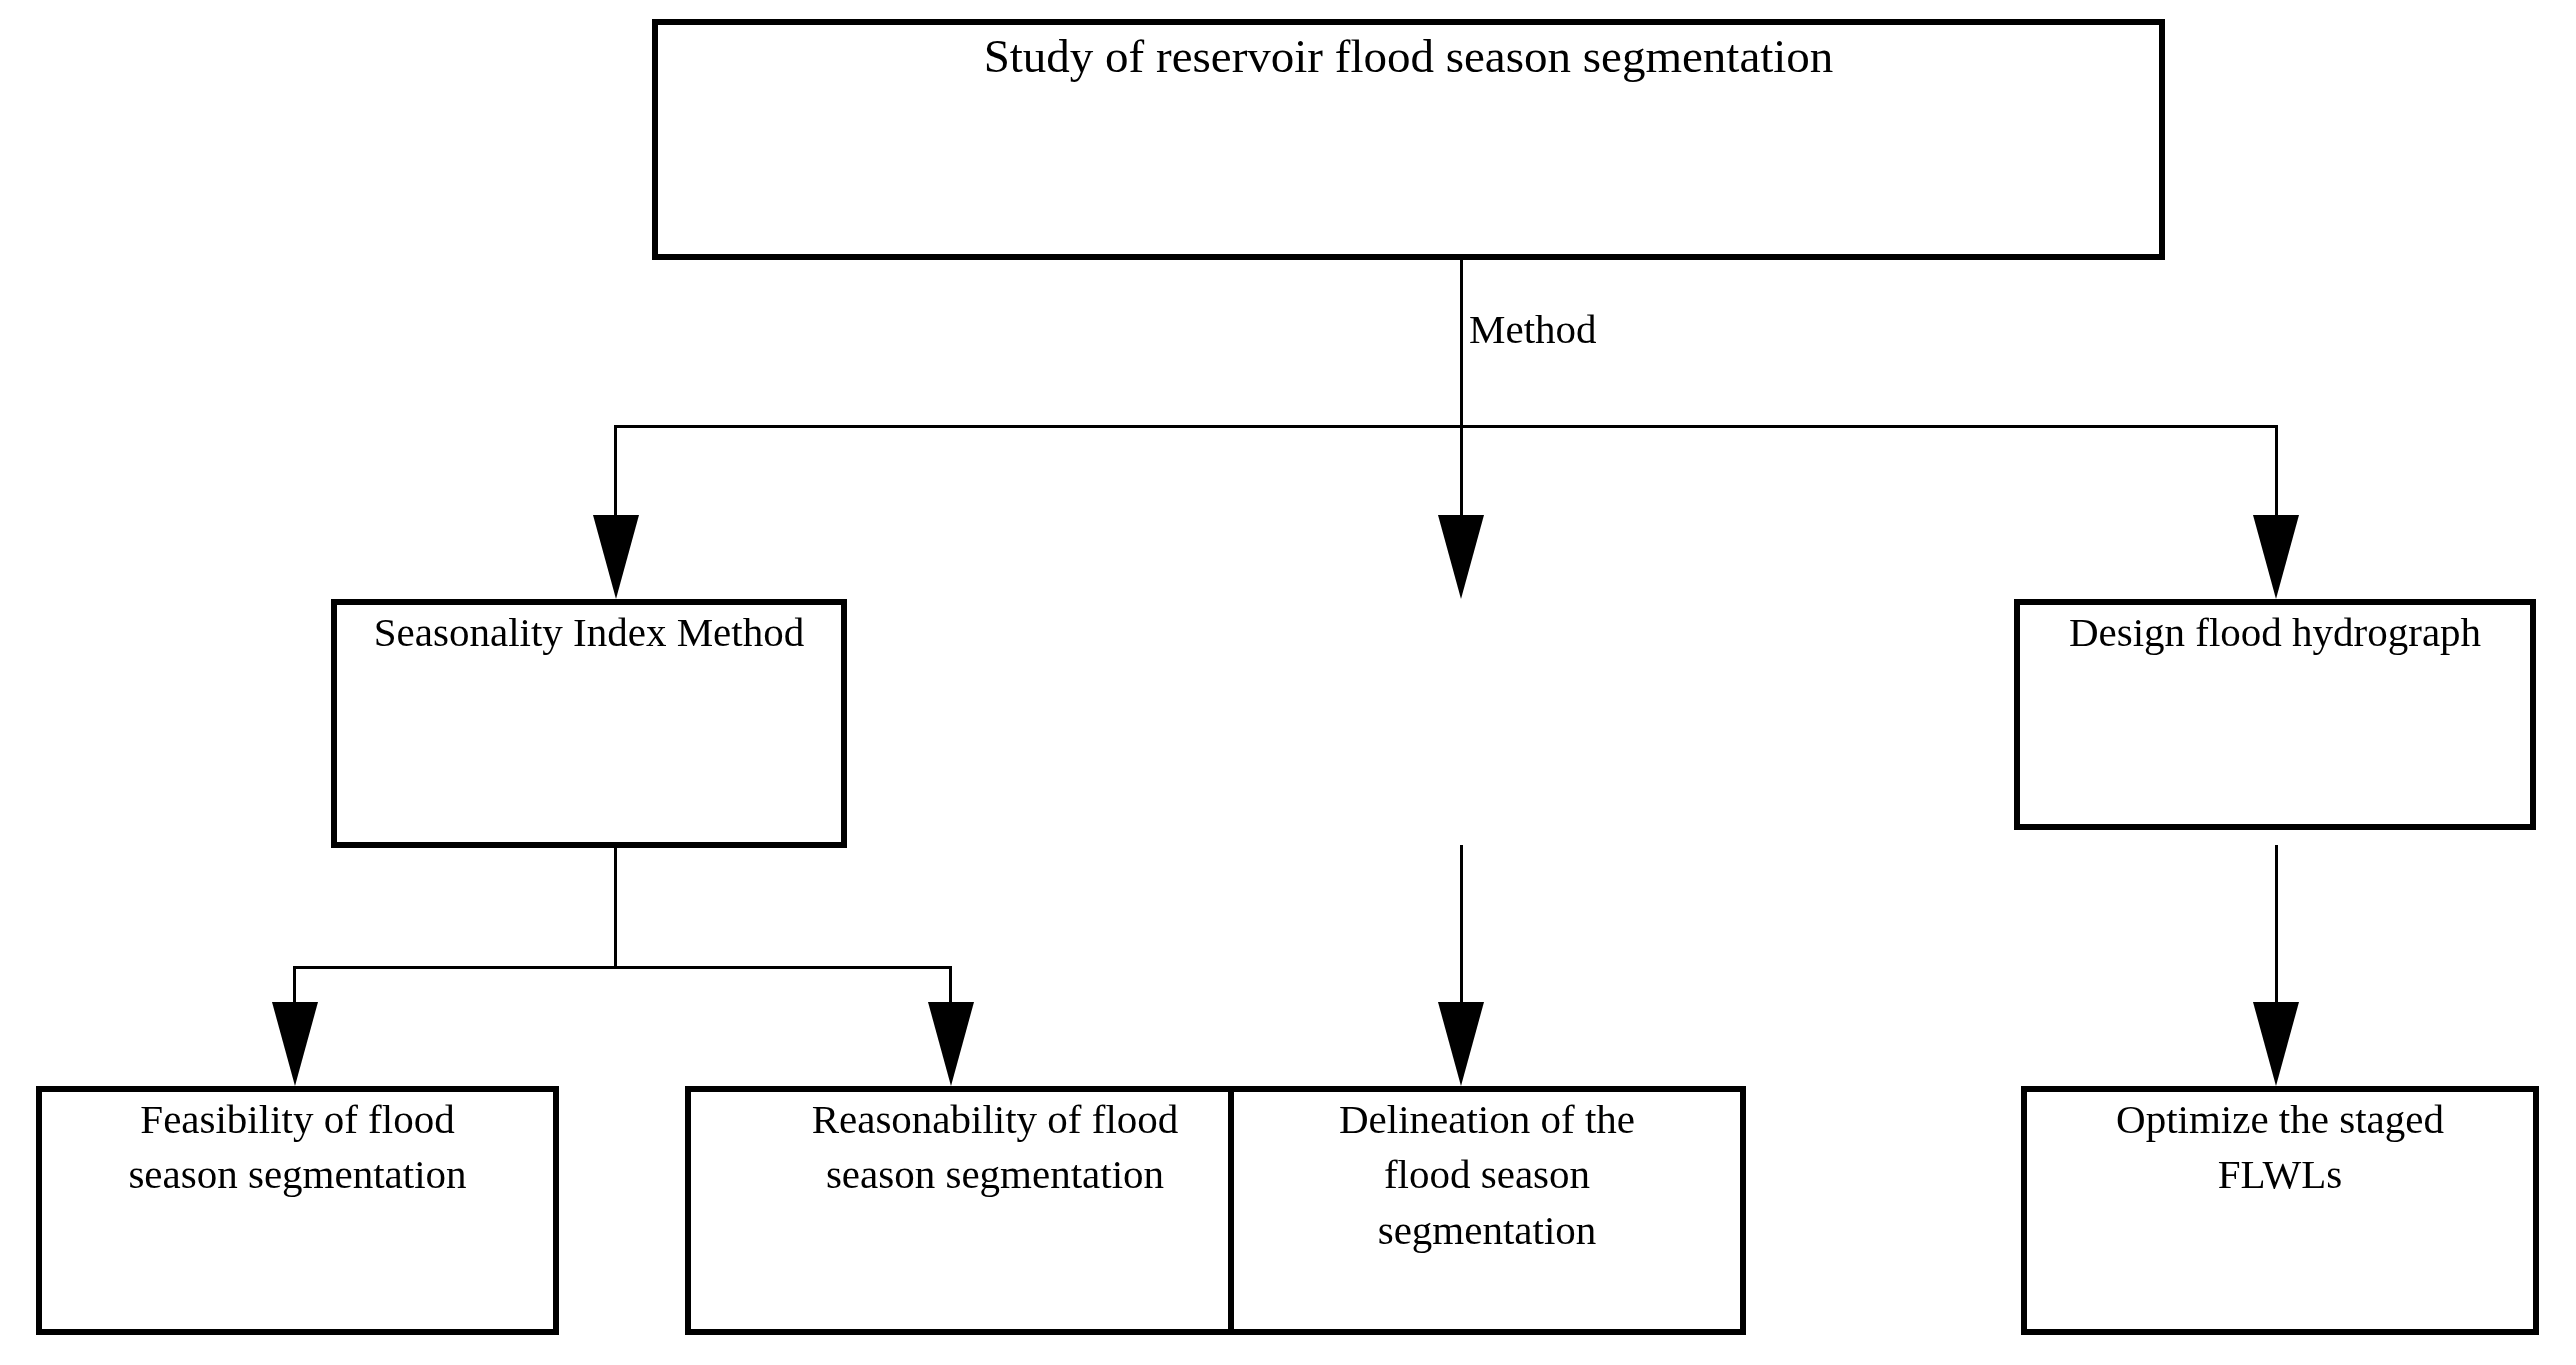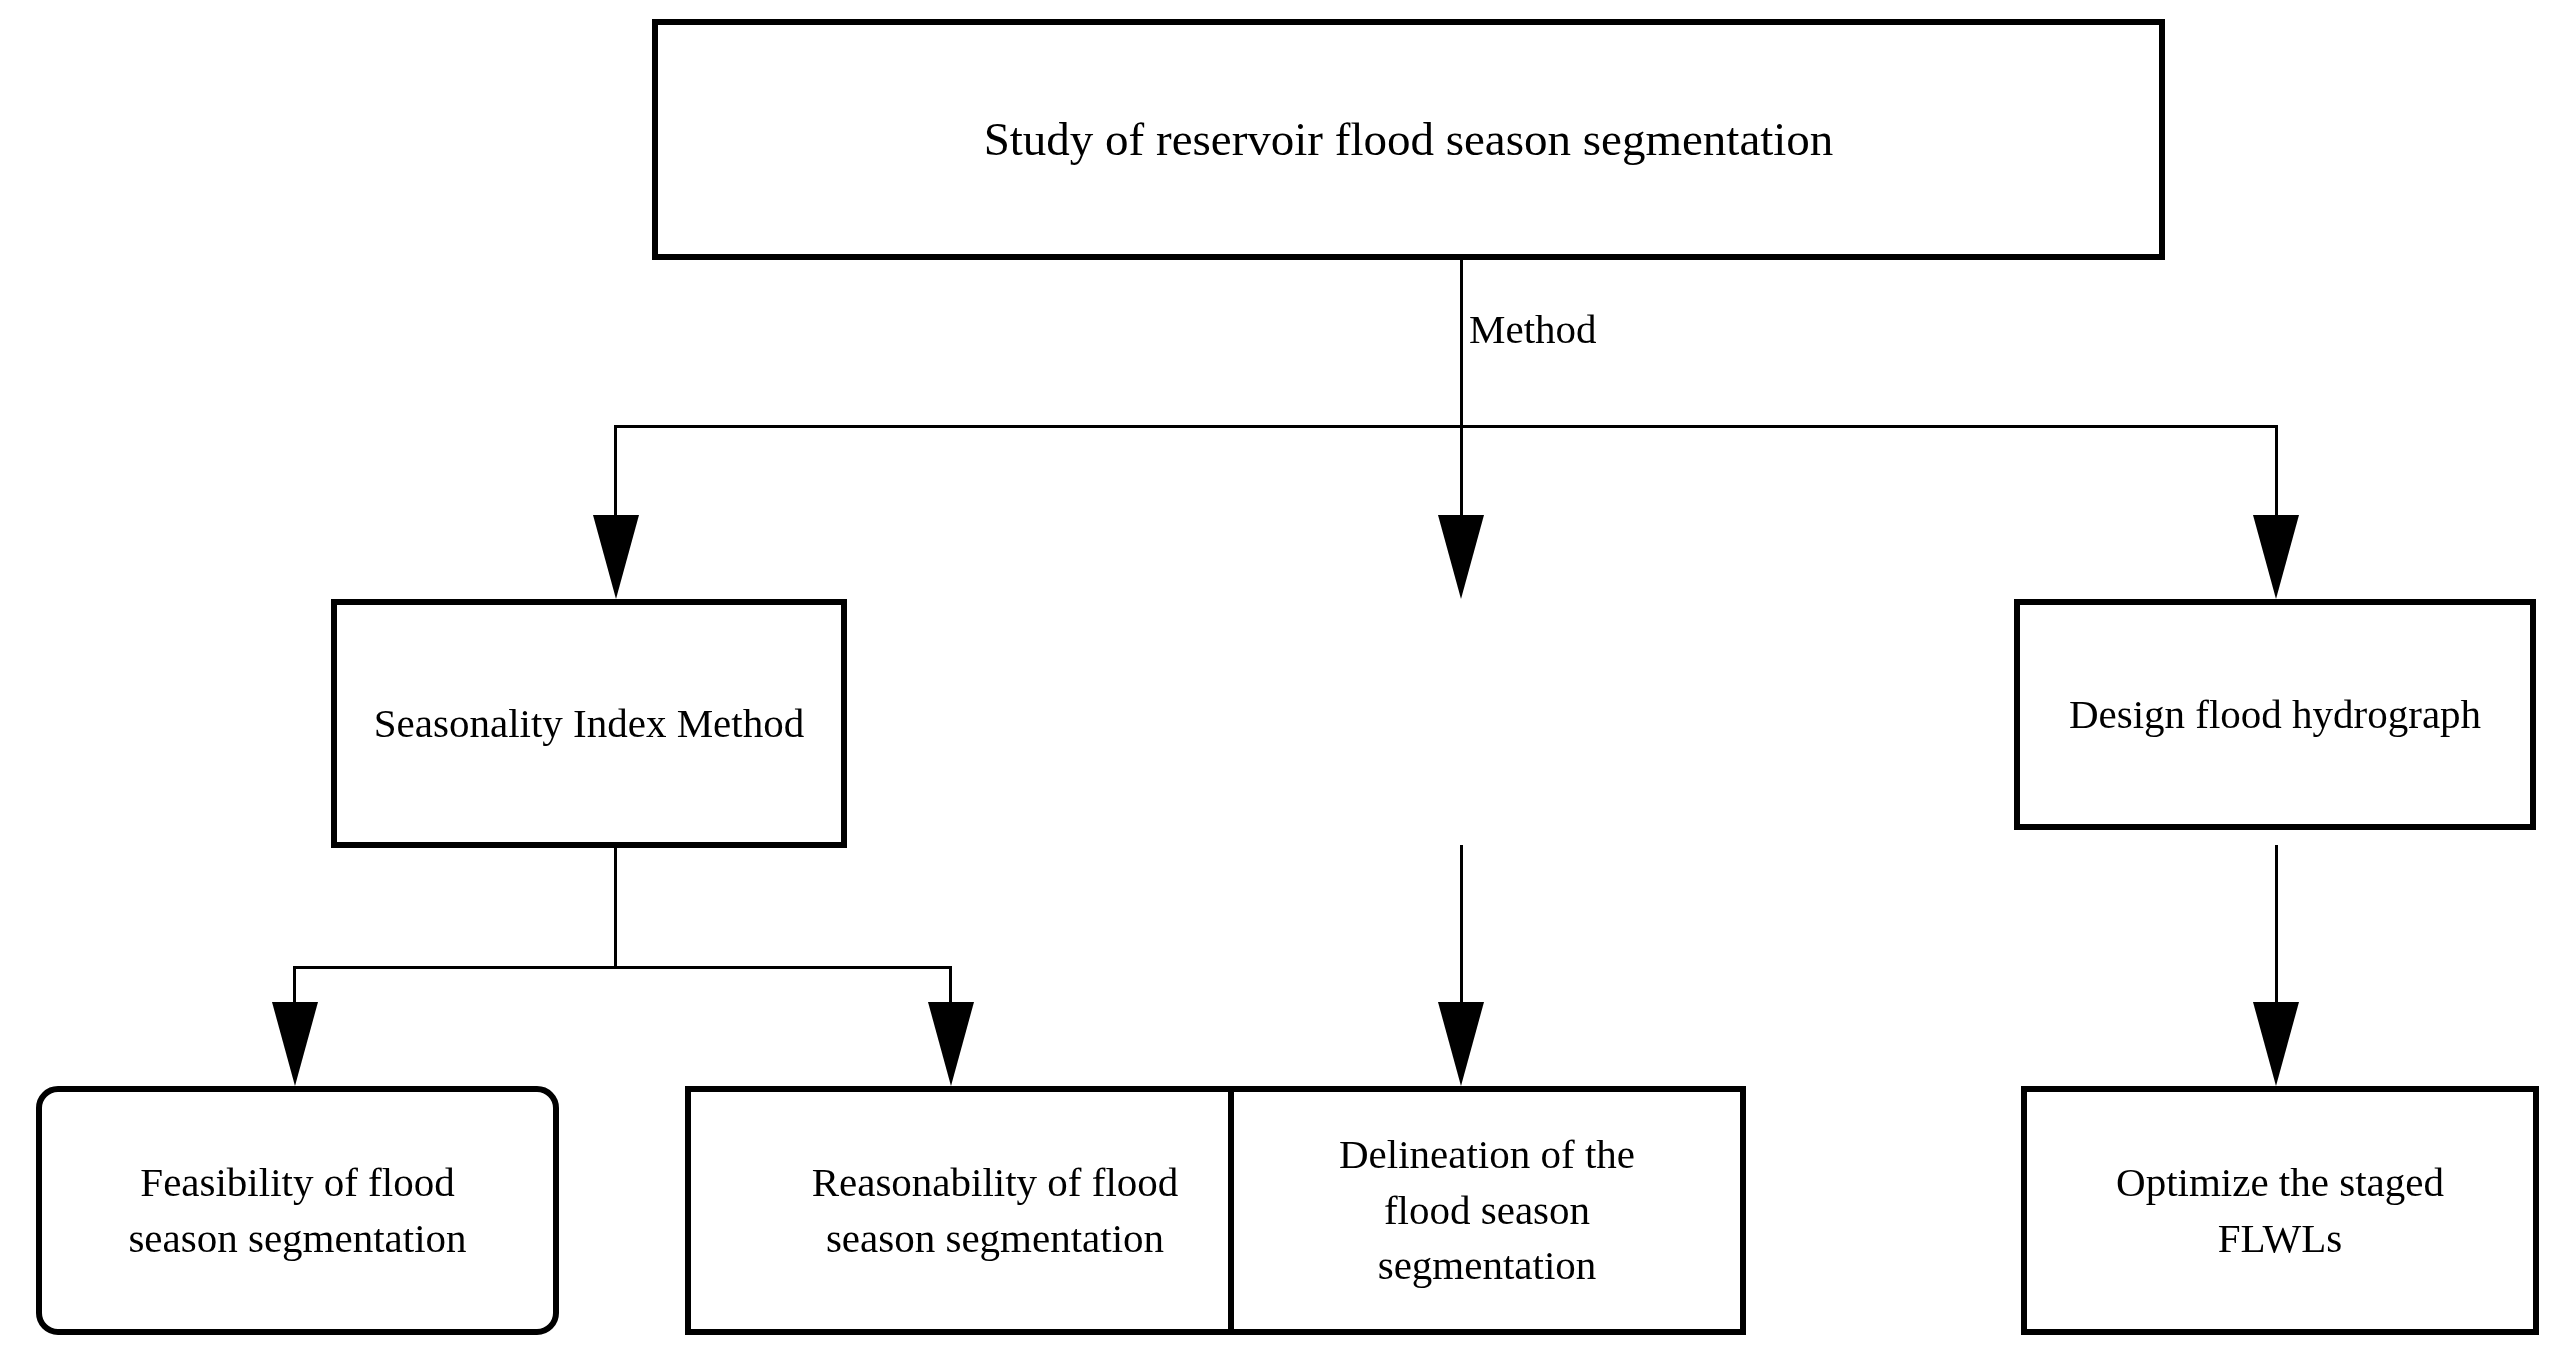--- a/index.html
+++ b/index.html
@@ -15,21 +15,21 @@
     font-family: "Liberation Serif", "DejaVu Serif", serif;
     color: #000000;
     overflow: hidden;
   }
   .node {
     position: absolute;
     box-sizing: border-box;
     border: 6.1px solid #000000;
     background: #ffffff;
     display: flex;
-    align-items: center;
+    align-items: flex-start;
     justify-content: center;
     text-align: center;
     font-size: 41px;
     line-height: 1.35;
     white-space: pre-line;
     padding: 0 6px;
   }
   .node.root { font-size: 47px; }
   .line {
     position: absolute;
@@ -86,21 +86,21 @@
 
   <div class="node" style="left:331px; top:599px; width:516px; height:249px;">
     <span>Seasonality Index Method</span>
   </div>
 
 
   <div class="node" style="left:2014px; top:599px; width:522px; height:231px;">
     <span>Design flood hydrograph</span>
   </div>
 
-  <div class="node" style="left:36px; top:1086px; width:523px; height:249px;border-radius:22px;">
+  <div class="node" style="left:36px; top:1086px; width:523px; height:249px;">
     <span>Feasibility of flood
 season segmentation</span>
   </div>
 
   <div class="node" style="left:685px; top:1086px; width:620px; height:249px;">
     <span>Reasonability of flood
 season segmentation</span>
   </div>
 
   <div class="node" style="left:1228px; top:1086px; width:518px; height:249px;">

